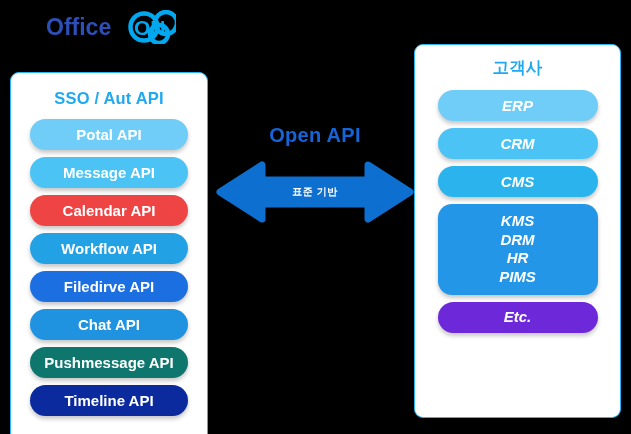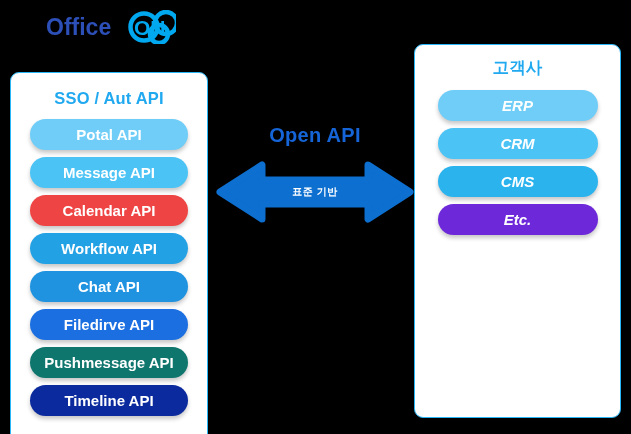--- a/index.html
+++ b/index.html
@@ -150,22 +150,22 @@
     </svg>
   </div>
 
   <div class="panel panel-left">
     <div class="panel-title">SSO / Aut API</div>
     <div class="pill-list">
       <div class="pill" style="background:#6fcdf7">Potal API</div>
       <div class="pill" style="background:#4cc3f5">Message API</div>
       <div class="pill" style="background:#ef4444">Calendar API</div>
       <div class="pill" style="background:#22a1e4">Workflow API</div>
+      <div class="pill" style="background:#1b6fe0">Filedirve API</div>
       <div class="pill" style="background:#1f93e0">Chat API</div>
-      <div class="pill" style="background:#1b6fe0">Filedirve API</div>
       <div class="pill" style="background:#0f766e">Pushmessage API</div>
       <div class="pill" style="background:#0a2a9e">Timeline API</div>
     </div>
   </div>
 
   <div class="center">
     <div class="open-api-label">Open API</div>
     <div class="arrow-wrap">
       <svg width="198" height="62" viewBox="0 0 198 62">
         <path d="M 4 31 L 46 4 L 46 19 L 152 19 L 152 4 L 194 31 L 152 58 L 152 43 L 46 43 L 46 58 Z" fill="#0d6fd0" stroke="#0d6fd0" stroke-width="7" stroke-linejoin="round"></path>
@@ -173,17 +173,23 @@
       <div class="arrow-text">표준 기반</div>
     </div>
   </div>
 
   <div class="panel panel-right">
     <div class="panel-title">고객사</div>
     <div class="pill-list">
       <div class="pill" style="background:#6fcdf7">ERP</div>
       <div class="pill" style="background:#4cc3f5">CRM</div>
       <div class="pill" style="background:#2bb3ee">CMS</div>
+      <div class="pill multi" style="background:#2496e8">
+        <span>KMS</span>
+        <span>DRM</span>
+        <span>HR</span>
+        <span>PIMS</span>
+      </div>
       <div class="pill" style="background:#6d28d9">Etc.</div>
     </div>
   </div>
 
 </div>
 
 </body></html>

